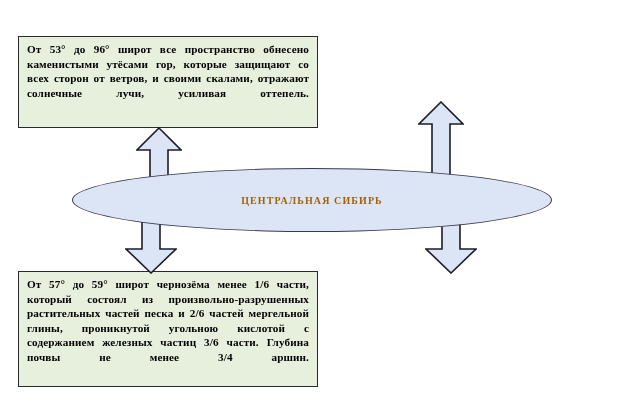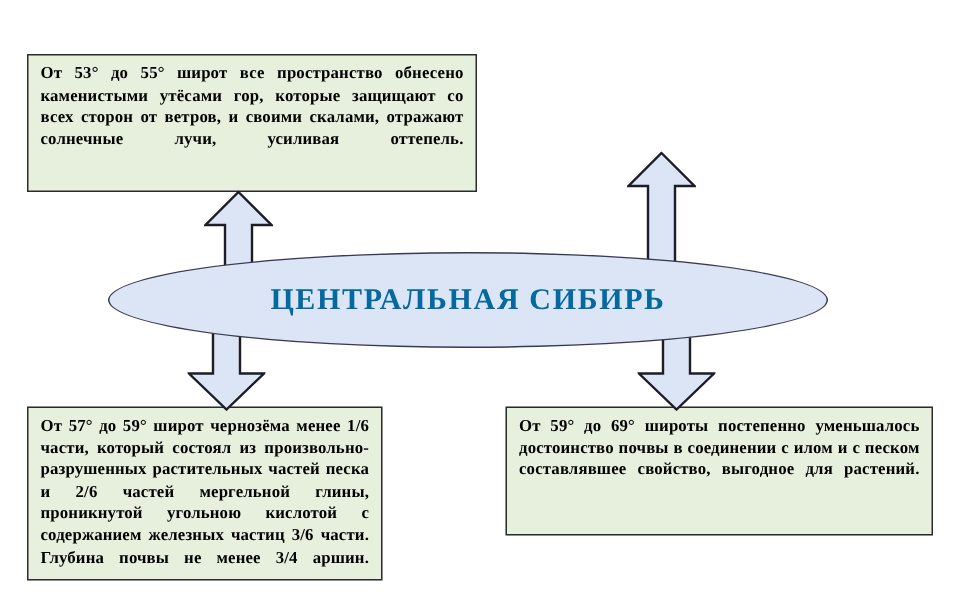--- a/index.html
+++ b/index.html
@@ -37,74 +37,71 @@
   }
   
   .box p::after {
     content: "";
     display: inline-block;
     width: 100%;
   }
 
   #box-top-left    { left: 18px;  top: 36px;  width: 300px; height: 92px; }
   #box-top-right   { left: 337px; top: 30px;  width: 285px; height: 67px; }
-  #box-bottom-left { left: 18px;  top: 271px; width: 237px; height: 116px; }
+  #box-bottom-left { left: 18px;  top: 271px; width: 300px; height: 116px; }
   #box-bottom-right{ left: 337px; top: 271px; width: 285px; height: 86px; }
 
   
   #ellipse {
     position: absolute;
     left: 72px;
     top: 168px;
     width: 478px;
     height: 62px;
     background: #dbe5f5;
     border: 1.3px solid #3a3a50;
     border-radius: 50% / 50%;
     display: flex;
     align-items: center;
     justify-content: center;
     z-index: 3;
   }
   #ellipse-label {
     font-family: "Liberation Serif", "DejaVu Serif", serif;
-    font-size: 20px;
+    font-size: 10px;
     font-weight: bold;
     letter-spacing: 1.1px;
-    color: #0369a1;
+    color: #a16207;
     white-space: nowrap;
   }
 
   
   .arrow {
     position: absolute;
     z-index: 2;
   }
   #arrow-top-left     { left: 136px; top: 127px; width: 46px;  height: 56px; }
   #arrow-top-right    { left: 418px; top: 101px; width: 46px;  height: 82px; }
   #arrow-bottom-left  { left: 125px; top: 216px; width: 52px;  height: 58px; }
   #arrow-bottom-right { left: 425px; top: 216px; width: 52px;  height: 58px; }
 </style>
 </head>
 <body>
 
 <div id="canvas">
 
   <div class="box" id="box-top-left">
-    <p>От 53° до 55° широт все пространство обнесено каменистыми утёсами гор, которые защищают со всех сторон от ветров, и своими скалами, отражают солнечные лучи, усиливая оттепель.</p>
+    <p>От 53° до 96° широт все пространство обнесено каменистыми утёсами гор, которые защищают со всех сторон от ветров, и своими скалами, отражают солнечные лучи, усиливая оттепель.</p>
   </div>
 
 
   <div class="box" id="box-bottom-left">
     <p>От 57° до 59° широт чернозёма менее 1/6 части, который состоял из произвольно-разрушенных растительных частей песка и 2/6 частей мергельной глины, проникнутой угольною кислотой с содержанием железных частиц 3/6 части. Глубина почвы не менее 3/4 аршин.</p>
   </div>
 
-  <div class="box" id="box-bottom-right">
-    <p>От 59° до 69° широты постепенно уменьшалось достоинство почвы в соединении с илом и с песком составлявшее свойство, выгодное для растений.</p>
-  </div>
 
   <svg class="arrow" id="arrow-top-left" viewBox="0 0 46 56" aria-hidden="true">
     <polygon points="23,1 45,23 32,23 32,55 14,55 14,23 1,23" fill="#dbe5f5" stroke="#1d1d28" stroke-width="1.6" stroke-linejoin="miter"></polygon>
   </svg>
 
   <svg class="arrow" id="arrow-top-right" viewBox="0 0 46 82" aria-hidden="true">
     <polygon points="23,1 45,23 32,23 32,81 14,81 14,23 1,23" fill="#dbe5f5" stroke="#1d1d28" stroke-width="1.6" stroke-linejoin="miter"></polygon>
   </svg>
 
   <svg class="arrow" id="arrow-bottom-left" viewBox="0 0 52 58" aria-hidden="true">

